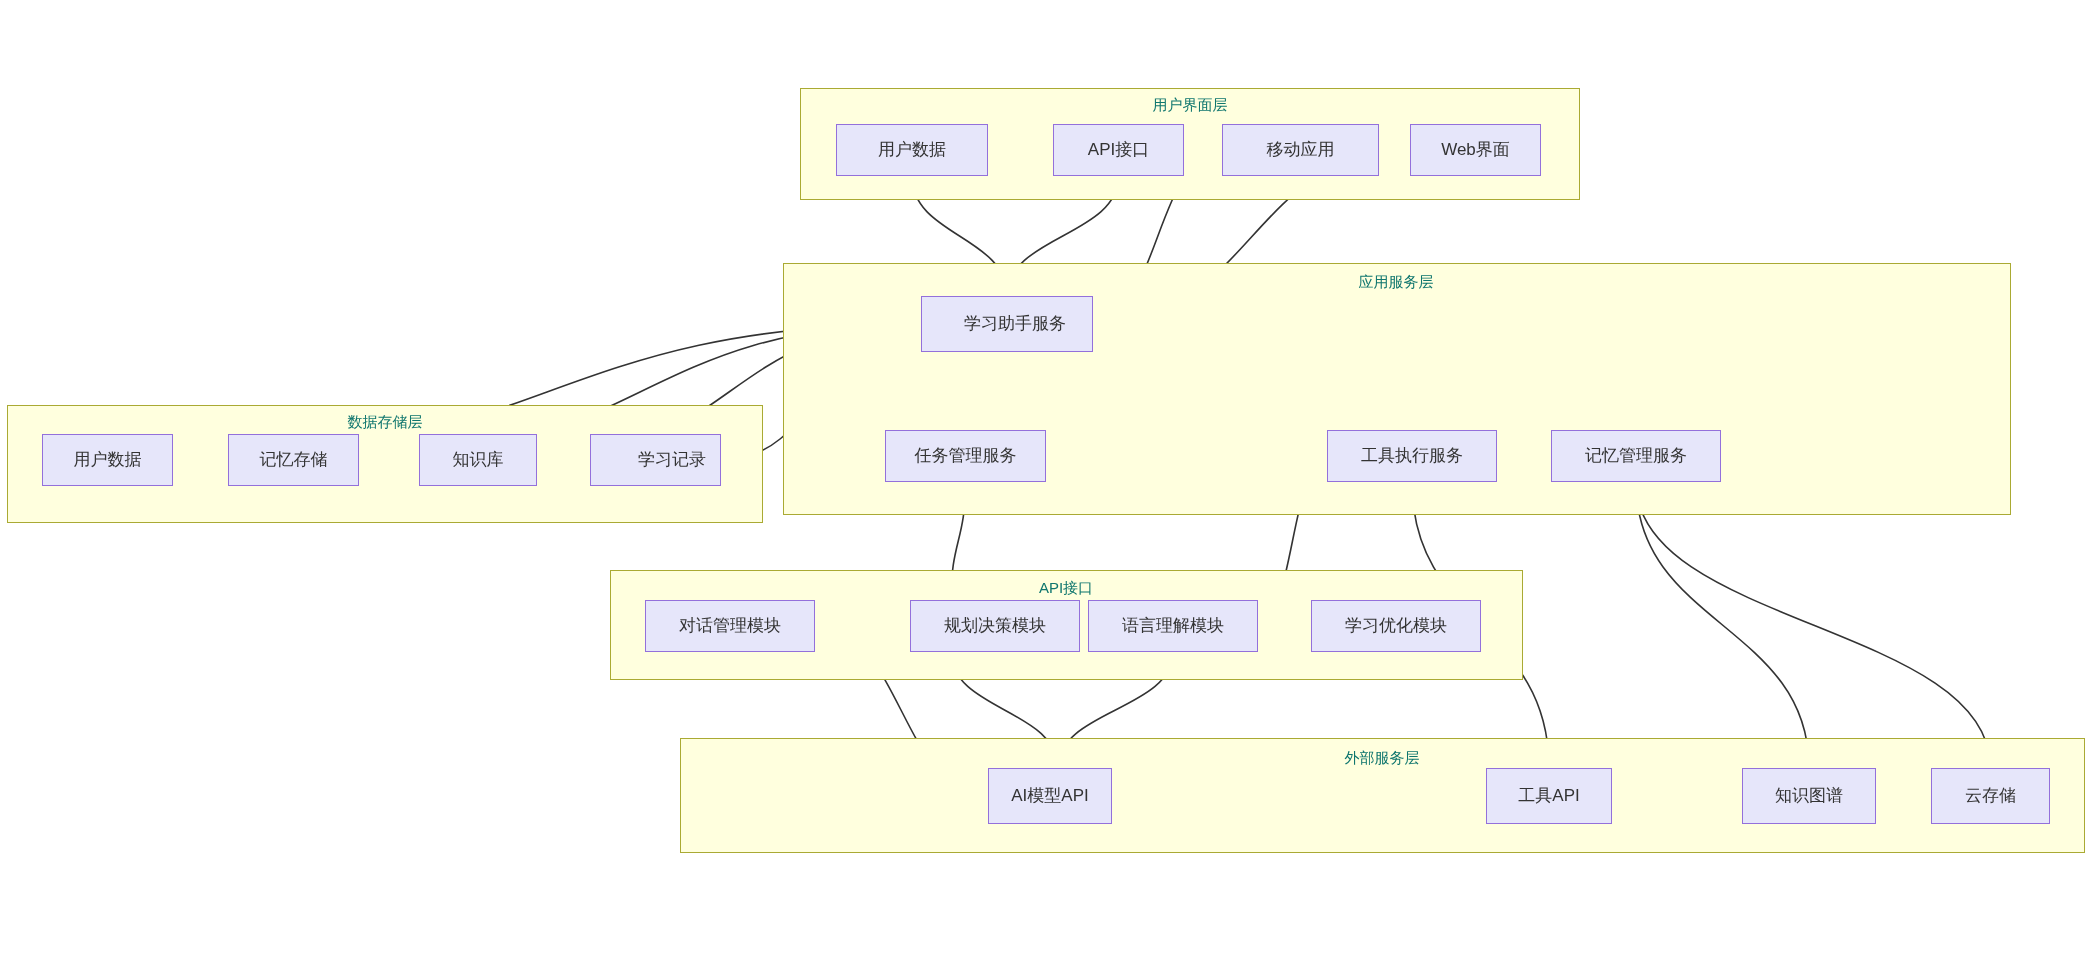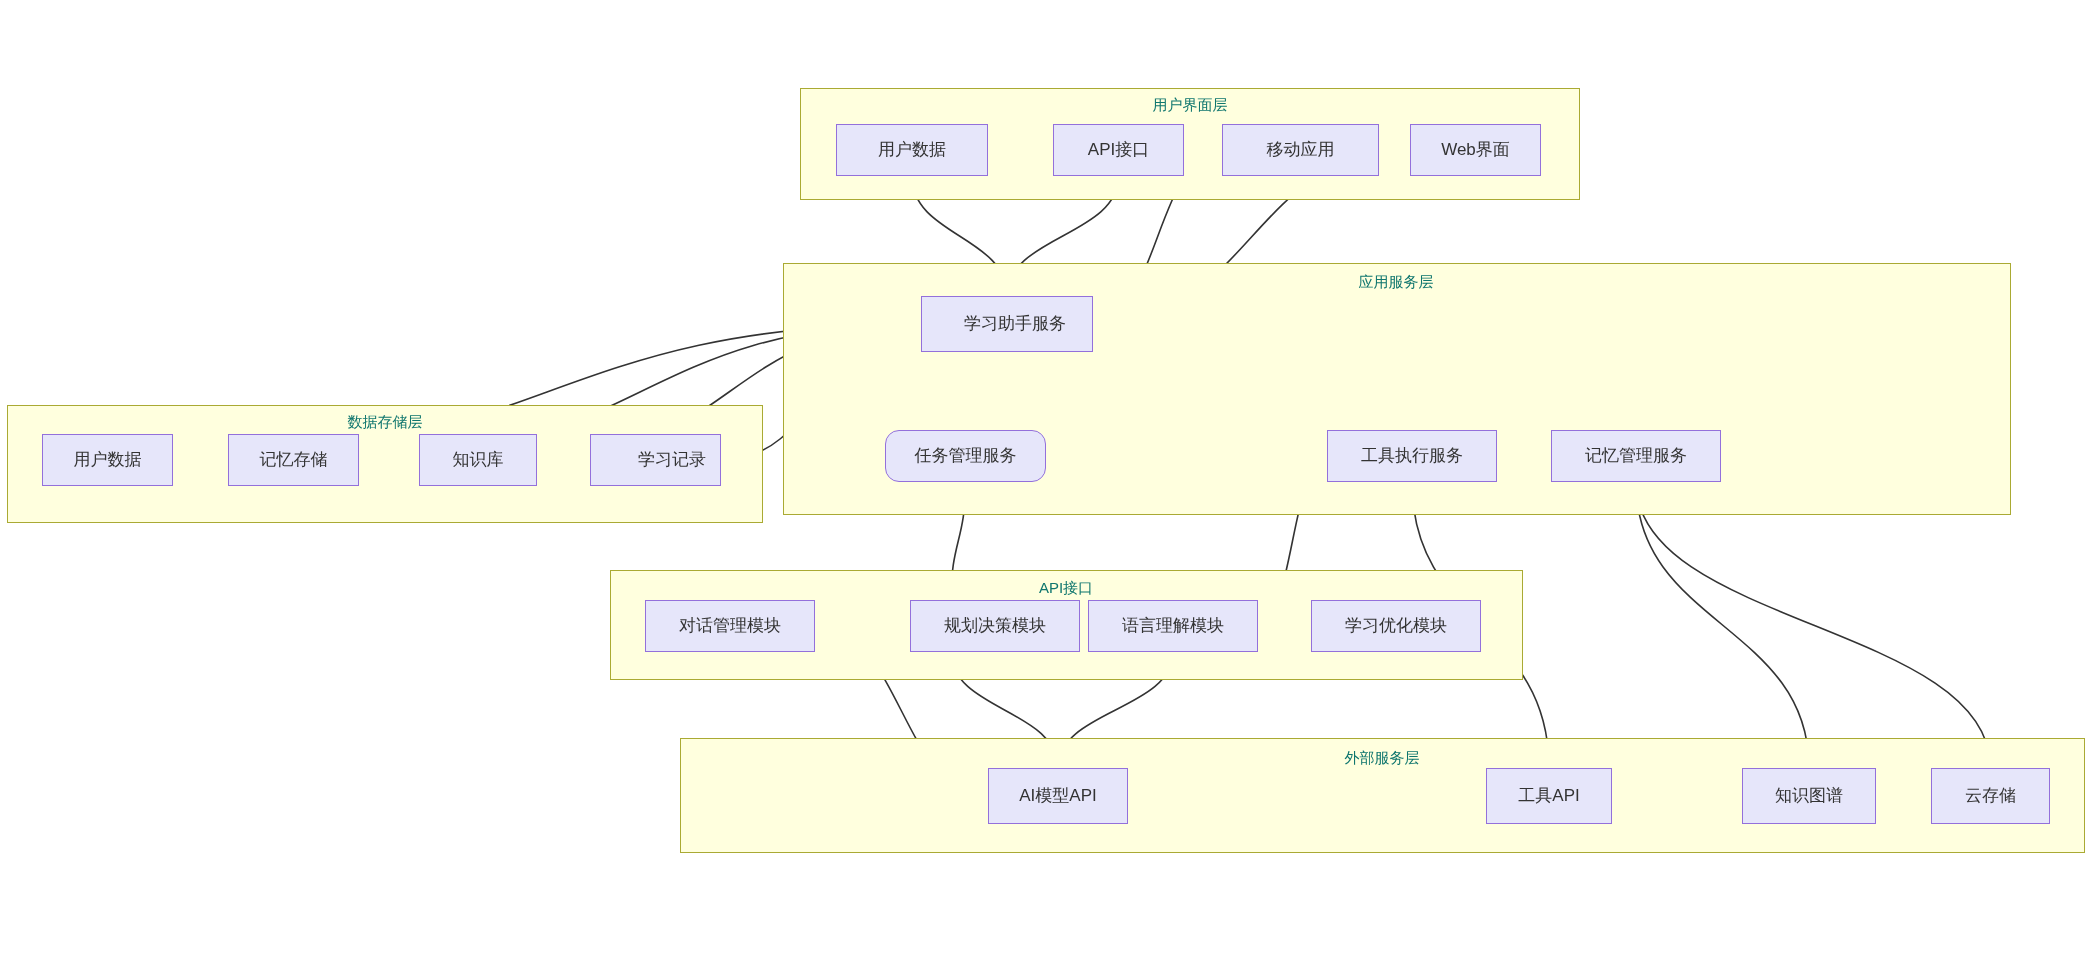--- a/index.html
+++ b/index.html
@@ -100,36 +100,36 @@
   <div id="layers-host">
       <div class="layer" style="left: 800px; top: 88px; width: 780px; height: 112px;"></div>
       <div class="layer-title" style="position: absolute; left: 1080px; top: 95px; width: 220px;">用户界面层</div>
       <div class="node" style="left: 836px; top: 124px; width: 152px; height: 52px;">用户数据</div>
       <div class="node" style="left: 1053px; top: 124px; width: 131px; height: 52px;">API接口</div>
       <div class="node" style="left: 1222px; top: 124px; width: 157px; height: 52px;">移动应用</div>
       <div class="node" style="left: 1410px; top: 124px; width: 131px; height: 52px;">Web界面</div>
       <div class="layer" style="left: 783px; top: 263px; width: 1228px; height: 252px;"></div>
       <div class="layer-title" style="position: absolute; left: 1286px; top: 272px; width: 220px;">应用服务层</div>
       <div class="node" style="left: 921px; top: 296px; width: 172px; height: 56px; padding-left: 16px;">学习助手服务</div>
-      <div class="node" style="left: 885px; top: 430px; width: 161px; height: 52px; border-radius: 14px;">任务管理服务</div>
+      <div class="node" style="left: 885px; top: 430px; width: 161px; height: 52px;">任务管理服务</div>
       <div class="node" style="left: 1327px; top: 430px; width: 170px; height: 52px;">工具执行服务</div>
       <div class="node" style="left: 1551px; top: 430px; width: 170px; height: 52px;">记忆管理服务</div>
       <div class="layer" style="left: 7px; top: 405px; width: 756px; height: 118px;"></div>
       <div class="layer-title" style="position: absolute; left: 275px; top: 412px; width: 220px;">数据存储层</div>
       <div class="node" style="left: 42px; top: 434px; width: 131px; height: 52px;">用户数据</div>
       <div class="node" style="left: 228px; top: 434px; width: 131px; height: 52px;">记忆存储</div>
       <div class="node" style="left: 419px; top: 434px; width: 118px; height: 52px;">知识库</div>
       <div class="node" style="left: 590px; top: 434px; width: 131px; height: 52px; padding-left: 33px;">学习记录</div>
       <div class="layer" style="left: 610px; top: 570px; width: 913px; height: 110px;"></div>
       <div class="layer-title" style="position: absolute; left: 956px; top: 578px; width: 220px;">API接口</div>
       <div class="node" style="left: 645px; top: 600px; width: 170px; height: 52px;">对话管理模块</div>
       <div class="node" style="left: 866px; top: 600px; width: 170px; height: 52px; margin-left: 44px;">规划决策模块</div>
       <div class="node" style="left: 1088px; top: 600px; width: 170px; height: 52px;">语言理解模块</div>
       <div class="node" style="left: 1311px; top: 600px; width: 170px; height: 52px;">学习优化模块</div>
       <div class="layer" style="left: 680px; top: 738px; width: 1405px; height: 115px;"></div>
       <div class="layer-title" style="position: absolute; left: 1272px; top: 748px; width: 220px;">外部服务层</div>
-      <div class="node" style="left: 988px; top: 768px; width: 140px; height: 56px;">AI模型API</div>
+      <div class="node" style="left: 988px; top: 768px; width: 124px; height: 56px;">AI模型API</div>
       <div class="node" style="left: 1486px; top: 768px; width: 126px; height: 56px;">工具API</div>
       <div class="node" style="left: 1742px; top: 768px; width: 134px; height: 56px;">知识图谱</div>
       <div class="node" style="left: 1931px; top: 768px; width: 119px; height: 56px;">云存储</div>
     </div>
 
 </div>
 
 </body></html>

